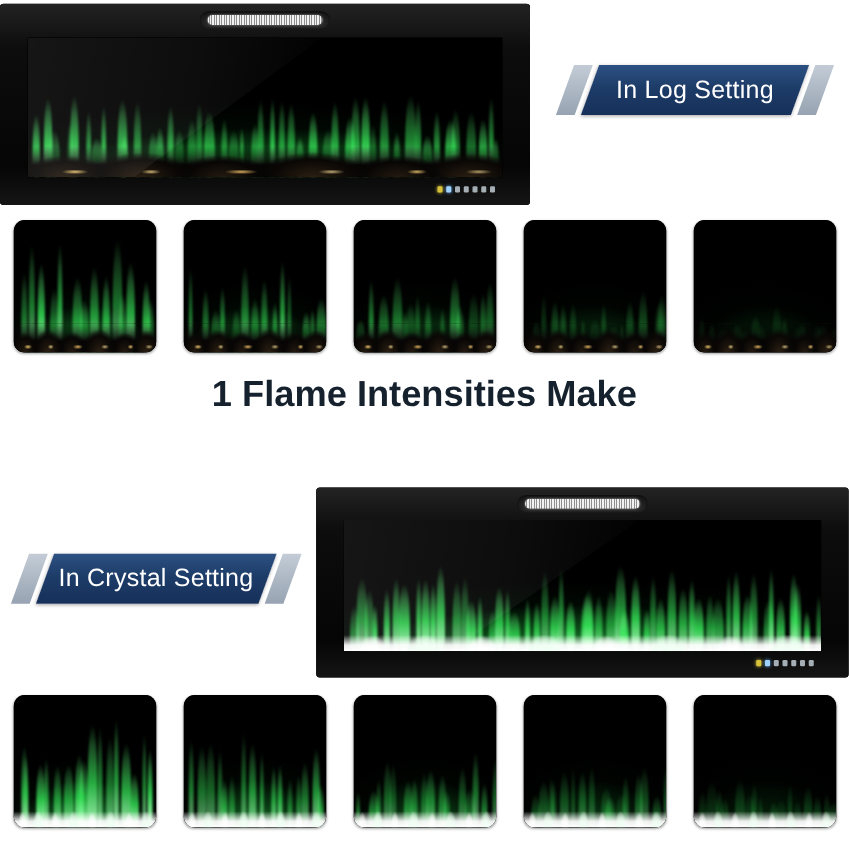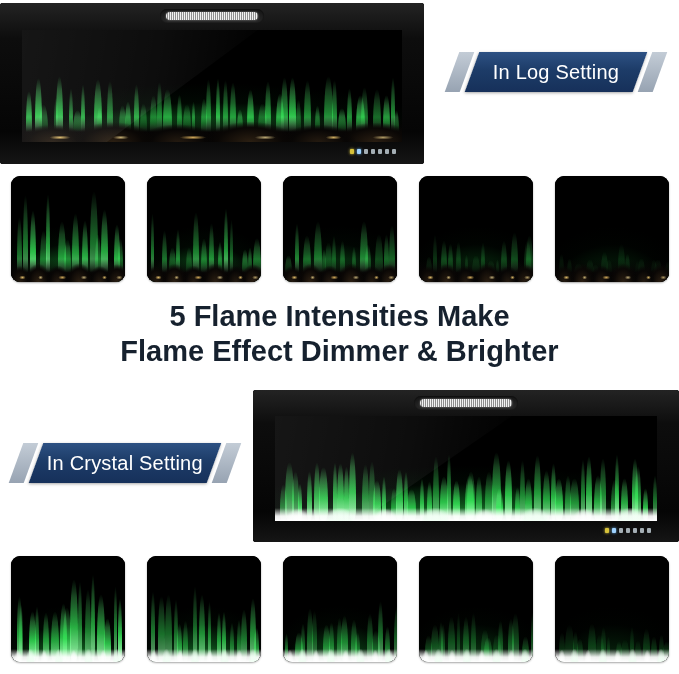--- a/index.html
+++ b/index.html
@@ -324,22 +324,21 @@
             <i style="left:84.58%;width:5.04%;height:21.3%;opacity:0.21;"></i>
             <i style="left:86.75%;width:7.08%;height:21.6%;opacity:0.21;"></i>
             <i style="left:96.29%;width:5.69%;height:19.5%;opacity:0.21;"></i>
           </div>
           <div class="embers logs"></div>
         </div>
       </div>
     </div>
 
   <div class="headline">
-    <span class="ln">5 Flame Intensities Make</span>
-    <span class="ln">Flame Effect Dimmer &amp; Brighter</span>
+    <span class="ln">1 Flame Intensities Make</span>
   </div>
 
   <div class="unit" id="unit-crystal" style="left:253px;top:390px;width:426px;height:152px;">
     <div class="frame"></div>
     <div class="vent" style="width:104px;">
       <div class="mesh" style="width:92px;"></div>
     </div>
     <div class="glass" style="left:22px;top:26px;right:22px;bottom:21px;">
       <div class="fire">
         <div class="glow"></div>

